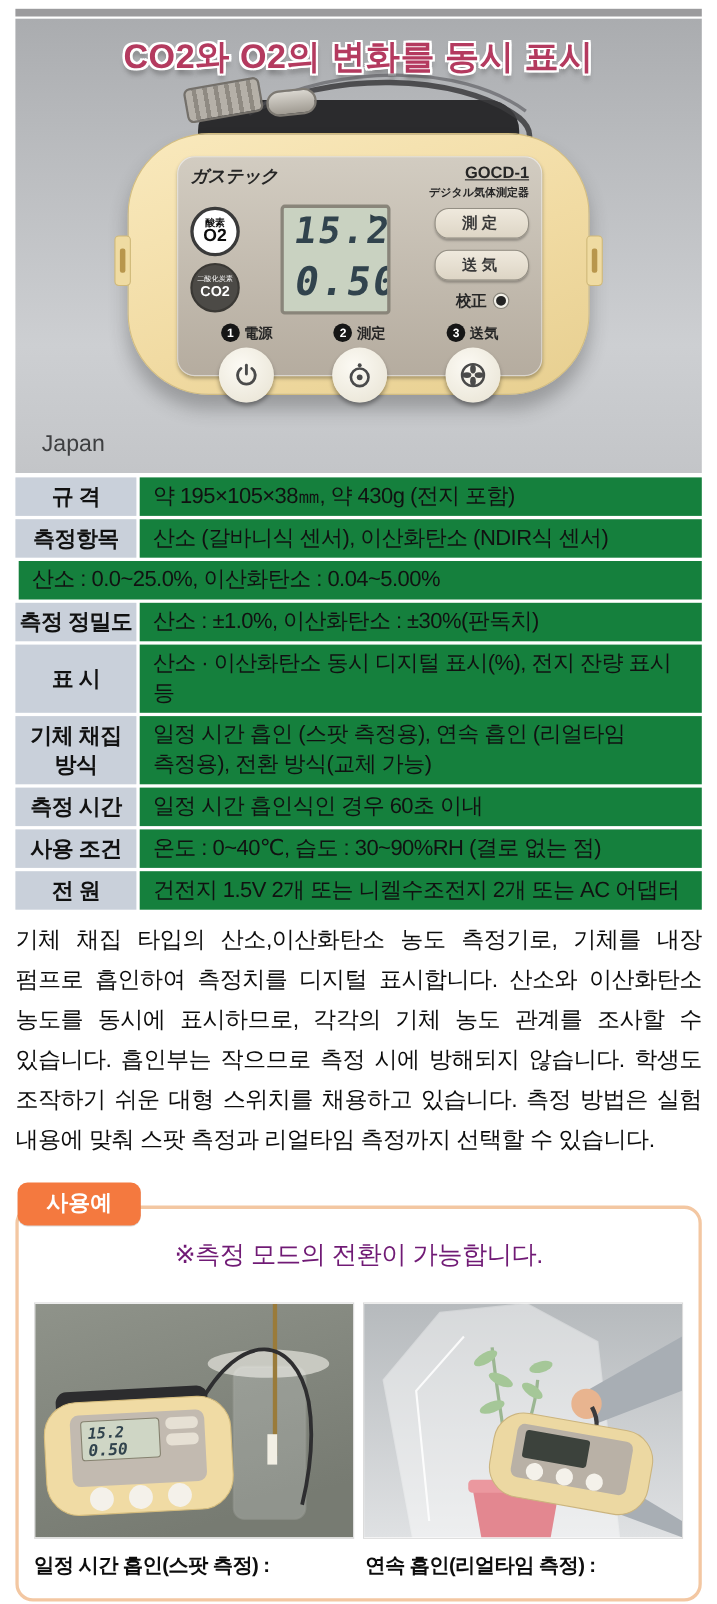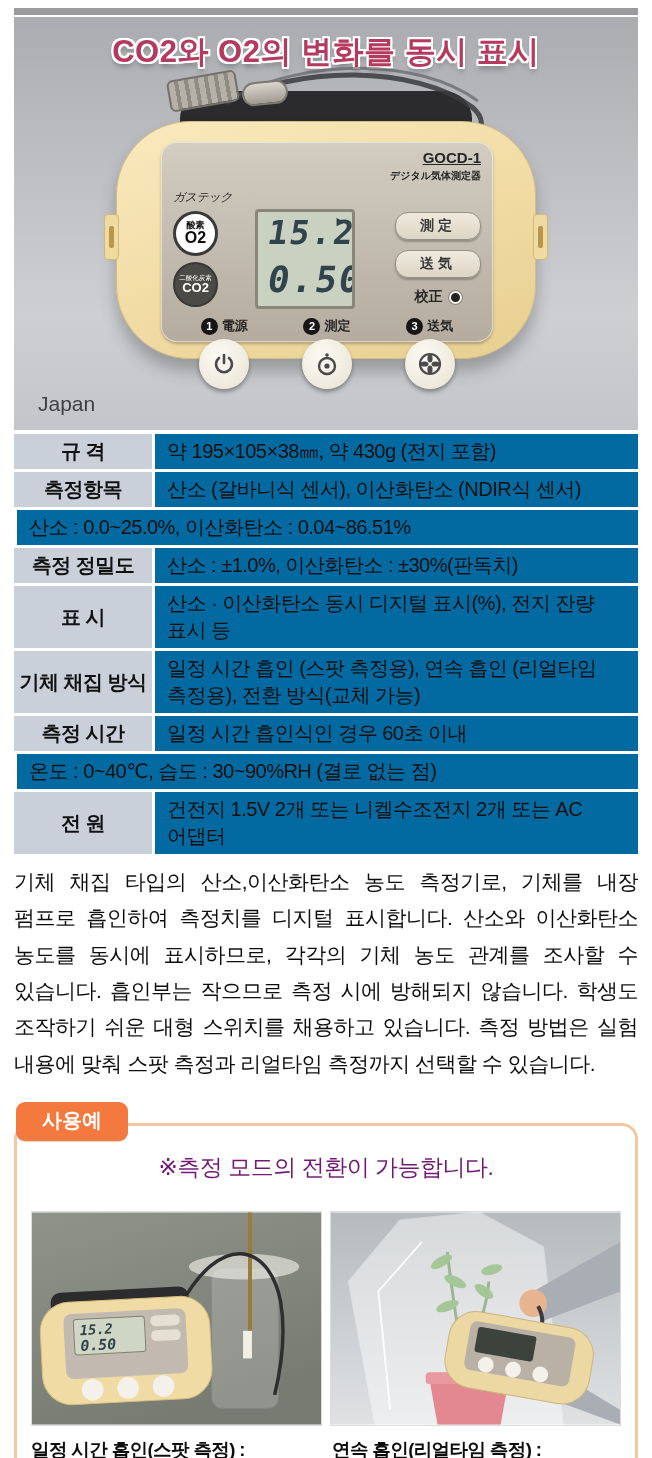--- a/index.html
+++ b/index.html
@@ -28,21 +28,21 @@
       background:linear-gradient(#d9d6cf,#a09b92); border:2px solid #7d7972; }
   .dev-body { position:relative; width:420px; height:238px; border-radius:74px;
       background:linear-gradient(160deg,#f9e9bd 0%,#f1dba3 55%,#e7cf90 100%);
       border:1px solid #d3bd80; box-shadow:0 12px 16px rgba(40,40,40,.30); }
   .lug { position:absolute; width:15px; height:46px; background:#efdba2; border:1px solid #cfb878; border-radius:4px; top:92px; }
   .lug .slot { width:5px; height:22px; background:#b8964c; margin:11px auto 0; border-radius:2px; }
   .lug.l { left:-13px; } .lug.r { right:-13px; }
   .dev-panel { position:absolute; left:44px; top:20px; width:332px; height:200px; border-radius:16px; padding:8px 12px 6px;
       background:linear-gradient(#d2ccc1,#b5ac9f); box-shadow:inset 0 0 0 1px rgba(255,255,255,.5),0 2px 3px rgba(0,0,0,.25); }
   .dev-head { display:flex; justify-content:space-between; align-items:flex-start; }
-  .brand { font-weight:normal; font-style:italic; font-size:12px; color:#262626; letter-spacing:-0.5px;margin-top:39px; }
+  .brand { font-weight:bold; font-style:italic; font-size:16px; color:#262626; letter-spacing:-0.5px; }
   .model-wrap { text-align:right; color:#262626; line-height:1.05; }
   .model-wrap b { font-size:15px; display:block;text-decoration:underline; }
   .model-wrap small { font-size:10px; font-weight:bold; }
   .dev-mid { display:flex; margin-top:3px; height:100px;gap:31px; }
   .badges { display:flex; flex-direction:column; justify-content:space-between; padding:2px 0; margin-right:6px; }
   .bcirc { width:45px; height:45px; border-radius:50%; display:flex; flex-direction:column; align-items:center; justify-content:center; line-height:1; }
   .bcirc.o2 { background:#fff; border:3px solid #3a3a3a; color:#0c0c0c; }
   .bcirc.o2 small { font-size:9px; font-weight:bold; }
   .bcirc.o2 b { font-size:16px; }
   .bcirc.co2 { background:#4c4a46; color:#fff; border:2px solid #3a3834; }
@@ -66,23 +66,23 @@
   .key { display:flex; flex-direction:column; align-items:center; }
   .key-top { display:flex; align-items:center; gap:4px; font-size:13px; font-weight:bold; color:#262626; }
   .knum { width:17px; height:17px; border-radius:50%; background:#161616; color:#fff; display:flex; align-items:center; justify-content:center; font-size:11px; }
   .kcirc { width:50px; height:50px; border-radius:50%; background:radial-gradient(circle at 40% 35%,#fcfaf4,#e7e2d2);
            box-shadow:0 3px 4px rgba(0,0,0,.35); margin-top:4px; display:flex; align-items:center; justify-content:center; }
   .origin { position:absolute; left:24px; bottom:14px; font-size:21px; color:#3e3f41; }
 
   
   .spec-table { margin-top:4px; }
   .spec-row { display:flex; margin-bottom:3px; }
-  .spec-label { width:138px; background:#c9d0da; display:flex; align-items:center; justify-content:center; text-align:center;
+  .spec-label { width:110px; background:#c9d0da; display:flex; align-items:center; justify-content:center; text-align:center;
                 font-weight:bold; font-size:20px; letter-spacing:-0.5px; padding:4px 2px; color:#111; }
-  .spec-value { flex:1; background:#0369a1; display:flex; align-items:center; font-size:20px; letter-spacing:-0.5px;
+  .spec-value { flex:1; background:#15803d; display:flex; align-items:center; font-size:20px; letter-spacing:-0.5px;
                 padding:4px 12px; margin-left:3px; color:#111; line-height:1.35; word-break:keep-all; }
 
   
   .desc { margin-top:10px; font-size:21px; line-height:1.73; text-align:justify; letter-spacing:-0.5px;
           word-break:keep-all; color:#0d0d0d; }
 
   
   .usage { position:relative; margin-top:20px; }
   .usage-badge { position:relative; z-index:2; display:inline-block; background:#f4793f; color:#fff; font-weight:bold;
                  font-size:20px; padding:5px 26px 7px; border-radius:9px; margin-left:2px; box-shadow:0 1px 0 rgba(0,0,0,.15); }
@@ -222,39 +222,40 @@
   <div class="spec-table">
     <div class="spec-row">
         <div class="spec-label">규 격</div>
         <div class="spec-value">약 195×105×38㎜, 약 430g (전지 포함)</div>
       </div>
     <div class="spec-row">
         <div class="spec-label">측정항목</div>
         <div class="spec-value">산소 (갈바니식 센서), 이산화탄소 (NDIR식 센서)</div>
       </div>
     <div class="spec-row">
-        <div class="spec-value">산소 : 0.0~25.0%, 이산화탄소 : 0.04~86.51%</div>
+        <div class="spec-value">산소 : 0.0~25.0%, 이산화탄소 : 0.04~5.00%</div>
       </div>
     <div class="spec-row">
         <div class="spec-label">측정 정밀도</div>
         <div class="spec-value">산소 : ±1.0%, 이산화탄소 : ±30%(판독치)</div>
       </div>
     <div class="spec-row">
         <div class="spec-label">표 시</div>
         <div class="spec-value">산소 · 이산화탄소 동시 디지털 표시(%), 전지 잔량 표시 등</div>
       </div>
     <div class="spec-row">
         <div class="spec-label">기체 채집 방식</div>
         <div class="spec-value">일정 시간 흡인 (스팟 측정용), 연속 흡인 (리얼타임 측정용), 전환 방식(교체 가능)</div>
       </div>
     <div class="spec-row">
         <div class="spec-label">측정 시간</div>
         <div class="spec-value">일정 시간 흡인식인 경우 60초 이내</div>
       </div>
     <div class="spec-row">
+        <div class="spec-label">사용 조건</div>
         <div class="spec-value">온도 : 0~40℃, 습도 : 30~90%RH (결로 없는 점)</div>
       </div>
     <div class="spec-row">
         <div class="spec-label">전 원</div>
         <div class="spec-value">건전지 1.5V 2개 또는 니켈수조전지 2개 또는 AC 어댑터</div>
       </div>
   </div>
 
   <p class="desc">기체 채집 타입의 산소,이산화탄소 농도 측정기로, 기체를 내장 펌프로 흡인하여 측정치를 디지털 표시합니다. 산소와 이산화탄소 농도를 동시에 표시하므로, 각각의 기체 농도 관계를 조사할 수 있습니다. 흡인부는 작으므로 측정 시에 방해되지 않습니다. 학생도 조작하기 쉬운 대형 스위치를 채용하고 있습니다. 측정 방법은 실험 내용에 맞춰 스팟 측정과 리얼타임 측정까지 선택할 수 있습니다.</p>
 

